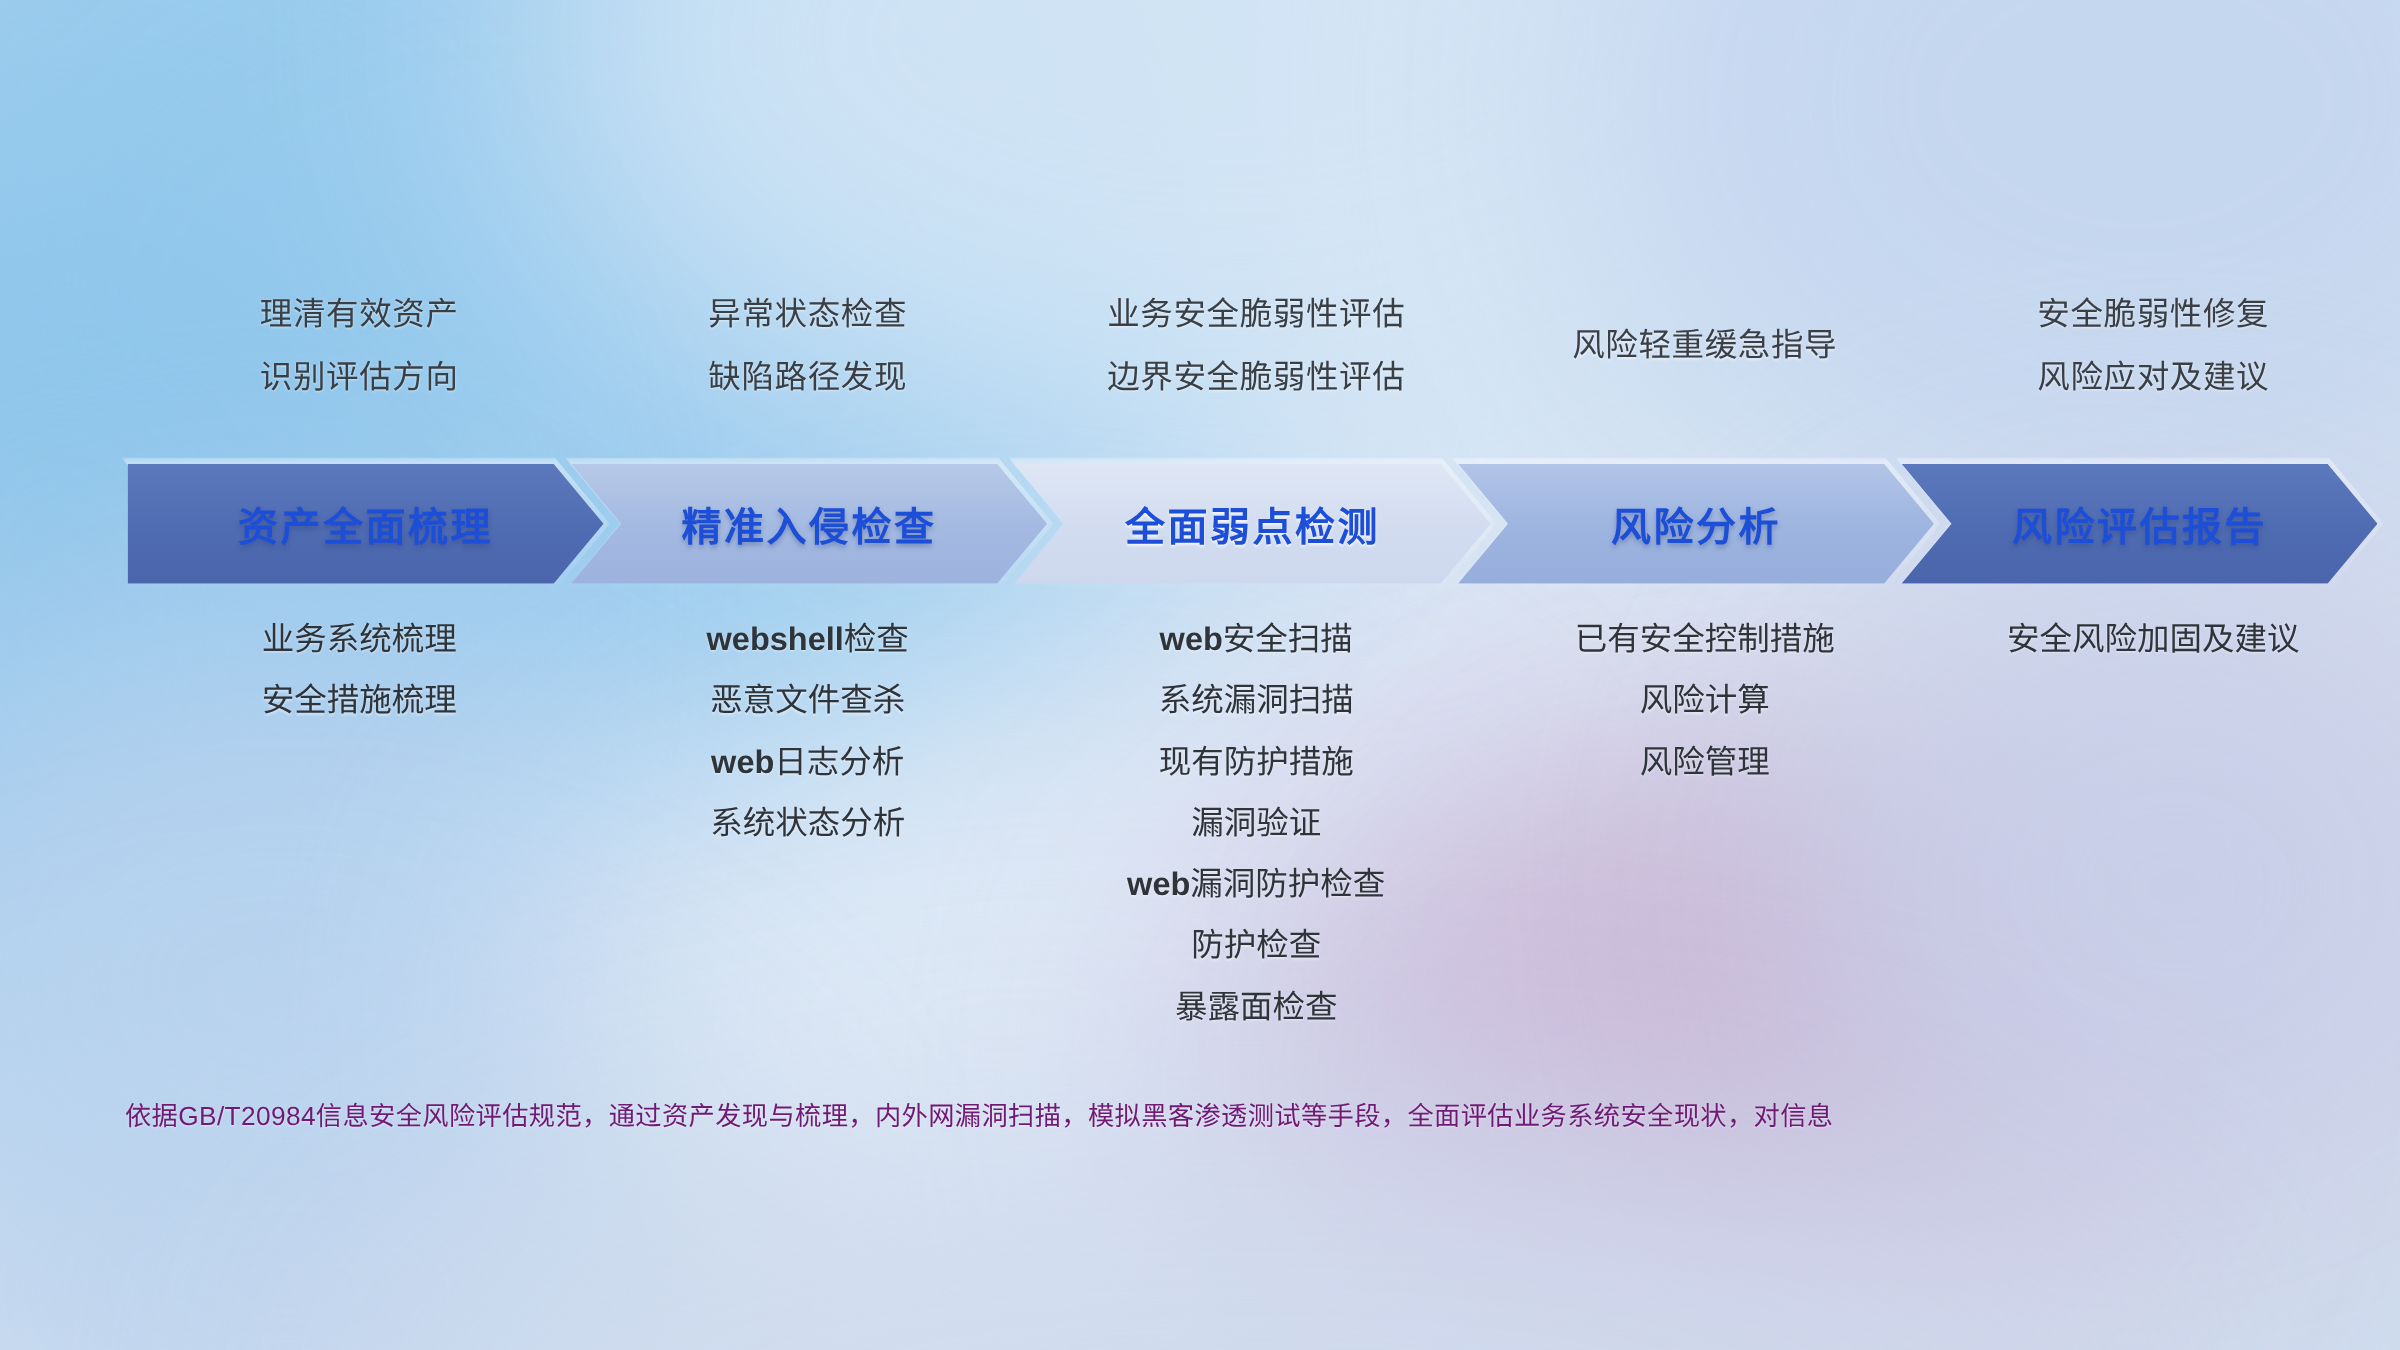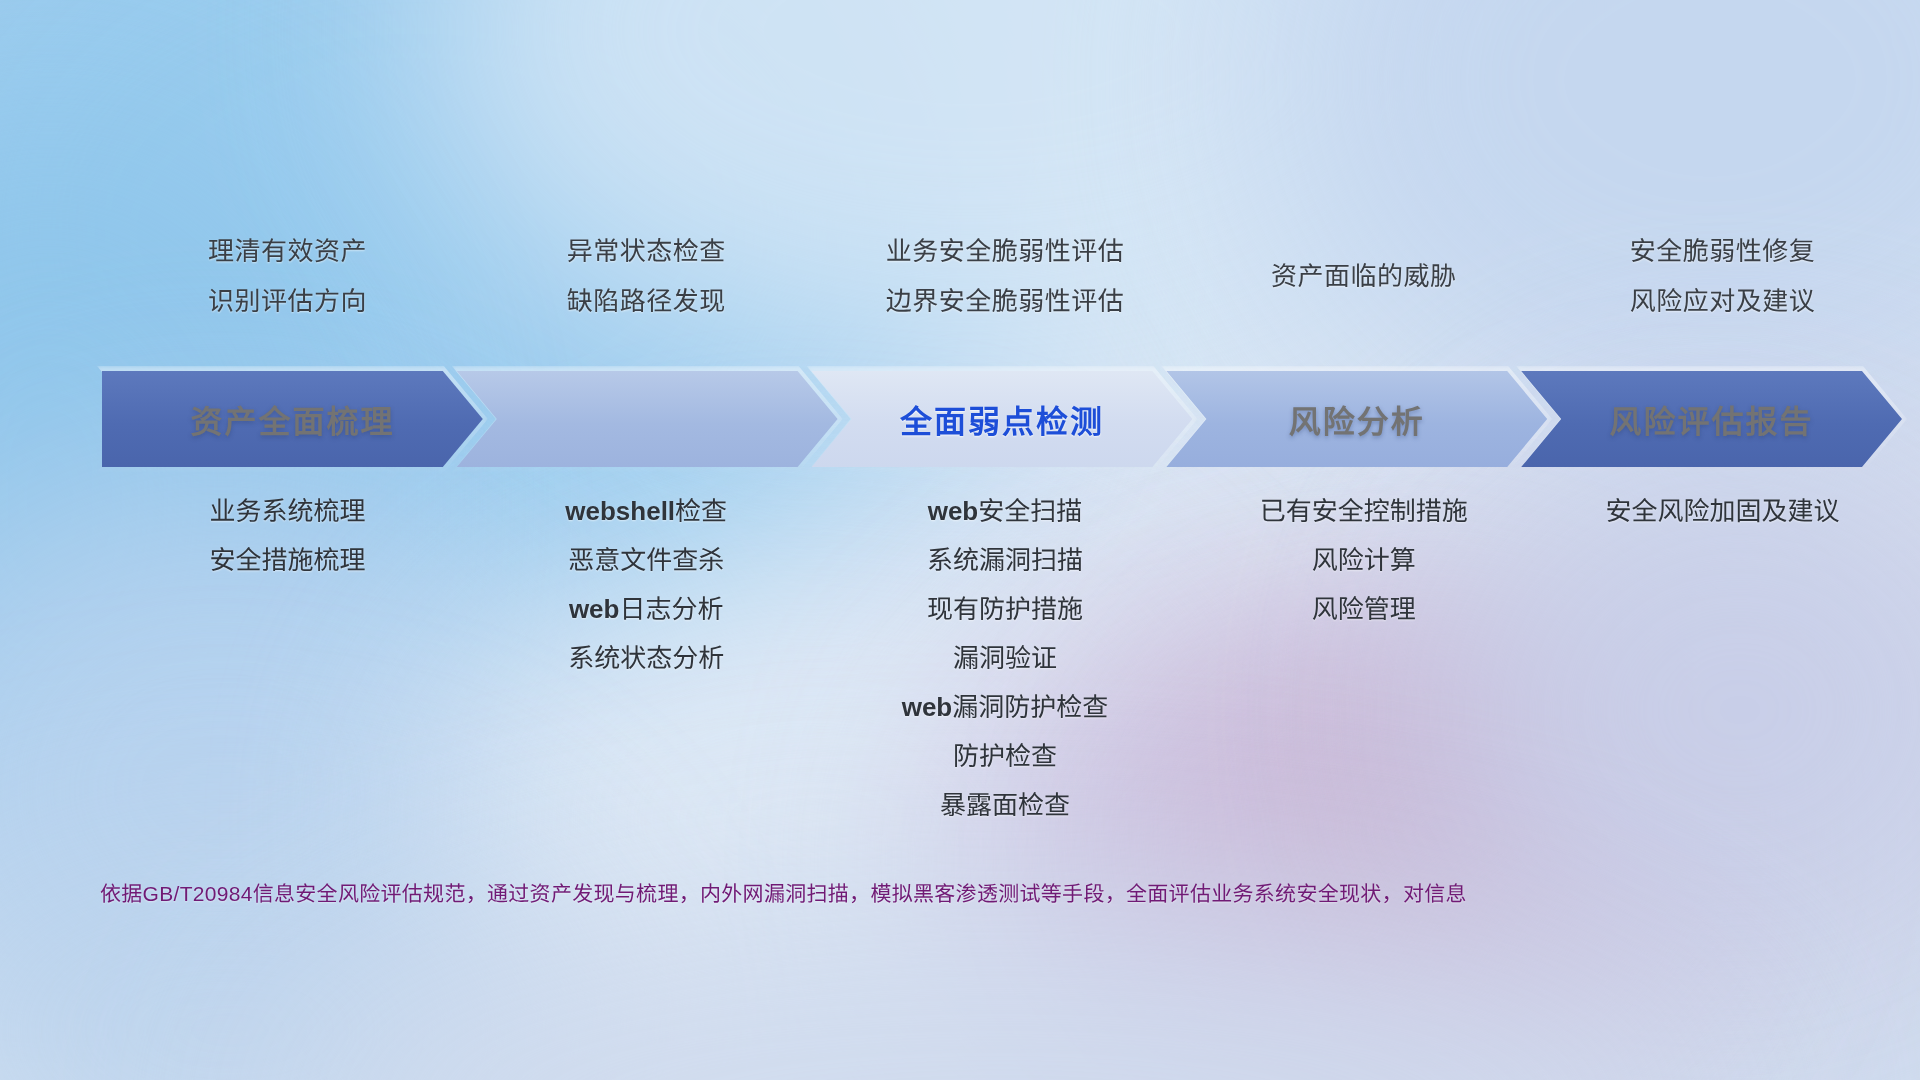--- a/index.html
+++ b/index.html
@@ -78,21 +78,21 @@
   }
   .chev .label{
     position:relative;z-index:3;font-size:32px;font-weight:bold;
     letter-spacing:2px;white-space:nowrap;
   }
   .c0 .shape{background:linear-gradient(180deg,#5d79bd 0%,#4f6bb2 55%,#4a65ac 100%);}
   .c1 .shape{background:linear-gradient(180deg,#b7c9e8 0%,#a3b9e1 55%,#9db3de 100%);}
   .c2 .shape{background:linear-gradient(180deg,#dfe7f4 0%,#d2dcf0 55%,#cdd8ee 100%);}
   .c3 .shape{background:linear-gradient(180deg,#b2c5e7 0%,#9db4e0 55%,#97aedd 100%);}
   .c4 .shape{background:linear-gradient(180deg,#5d79bd 0%,#4f6bb2 55%,#4a65ac 100%);}
-  .lw{color:#737373;text-shadow:0 2px 4px rgba(40,60,110,.35);}
+  .lw{color:#1d4ed8;text-shadow:0 2px 4px rgba(40,60,110,.35);}
   .lb{color:#1d4ed8;text-shadow:0 1px 2px rgba(255,255,255,.8);}
 
   
   #botrow{top:498px;text-align:center;}
   #botrow .col{justify-content:flex-start;}
   .bline{
     font-size:26px;color:#2f343b;line-height:1;margin:0 0 23px 0;
     white-space:nowrap;text-shadow:0 1px 2px rgba(255,255,255,.5);
   }
   .bline:last-child{margin-bottom:0;}
@@ -142,21 +142,21 @@
           </div>
         </div>
         <div class="col">
           <div class="">
             <div class="tline">业务安全脆弱性评估</div>
             <div class="tline">边界安全脆弱性评估</div>
           </div>
         </div>
         <div class="col">
           <div class="tcenter">
-            <div class="tline">资产面临的威胁</div>
+            <div class="tline">风险轻重缓急指导</div>
           </div>
         </div>
         <div class="col">
           <div class="">
             <div class="tline">安全脆弱性修复</div>
             <div class="tline">风险应对及建议</div>
           </div>
         </div>
       </div>
   </div>
@@ -164,20 +164,21 @@
   <div class="row" id="band">
     <div class="chev-wrap" id="chev-cols">
         <div class="chev c0 first">
           <div class="glow"></div>
           <div class="shape"></div>
           <div class="label lw">资产全面梳理</div>
         </div>
         <div class="chev c1">
           <div class="glow"></div>
           <div class="shape"></div>
+          <div class="label lw">精准入侵检查</div>
         </div>
         <div class="chev c2">
           <div class="glow"></div>
           <div class="shape"></div>
           <div class="label lb">全面弱点检测</div>
         </div>
         <div class="chev c3">
           <div class="glow"></div>
           <div class="shape"></div>
           <div class="label lw">风险分析</div>

